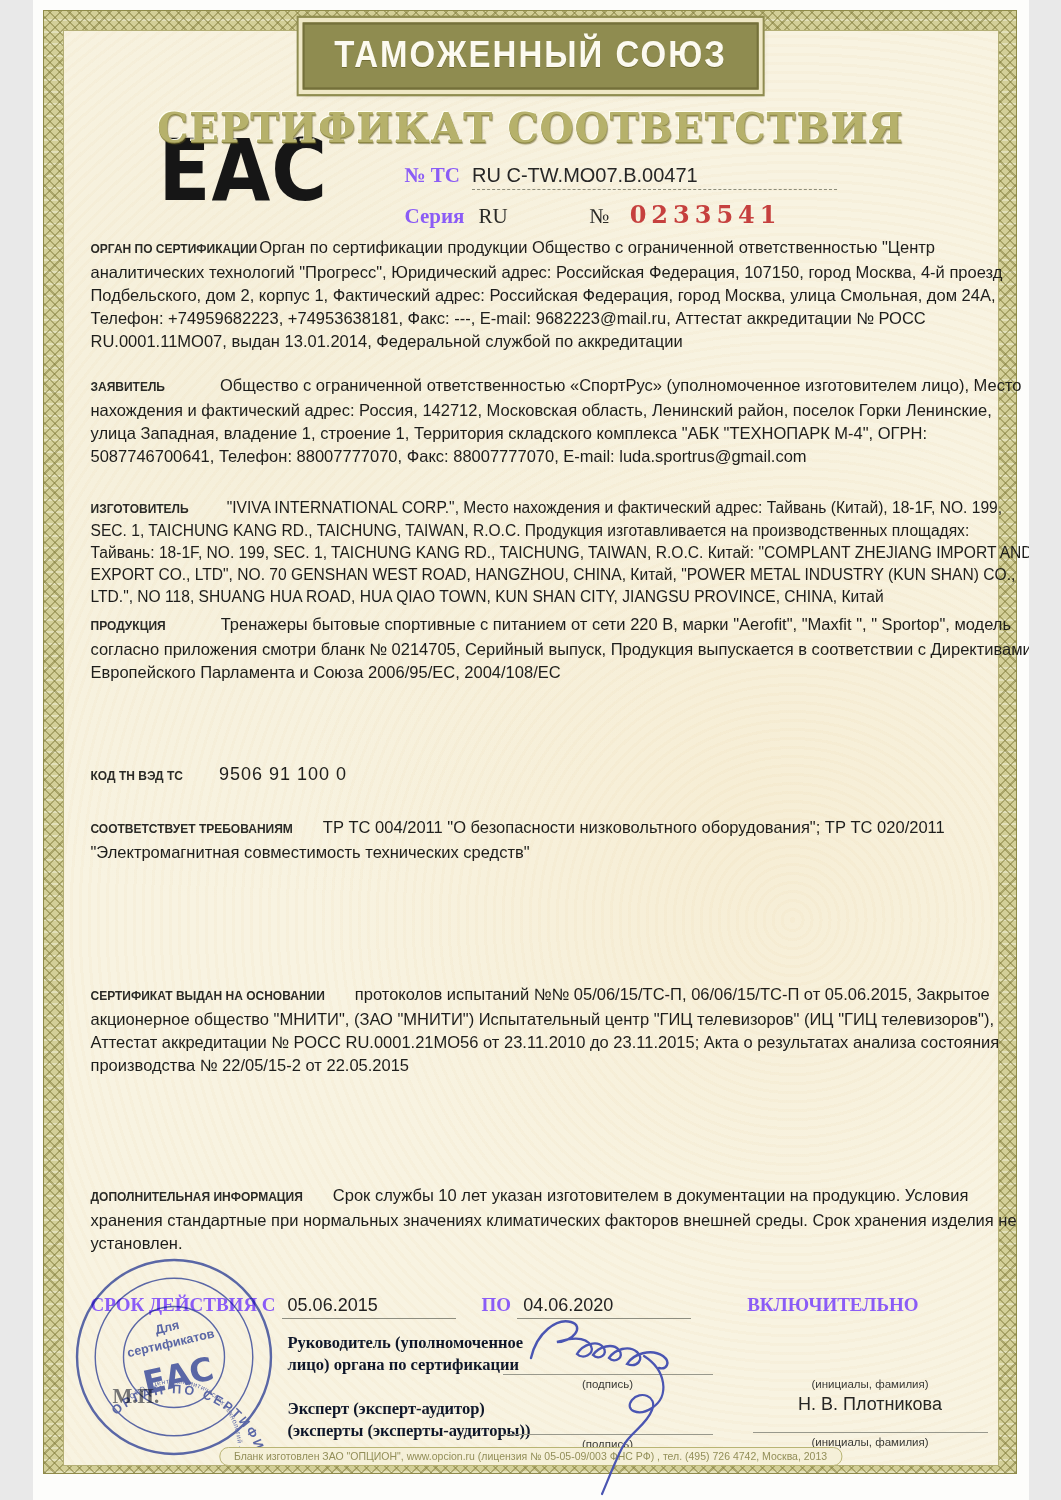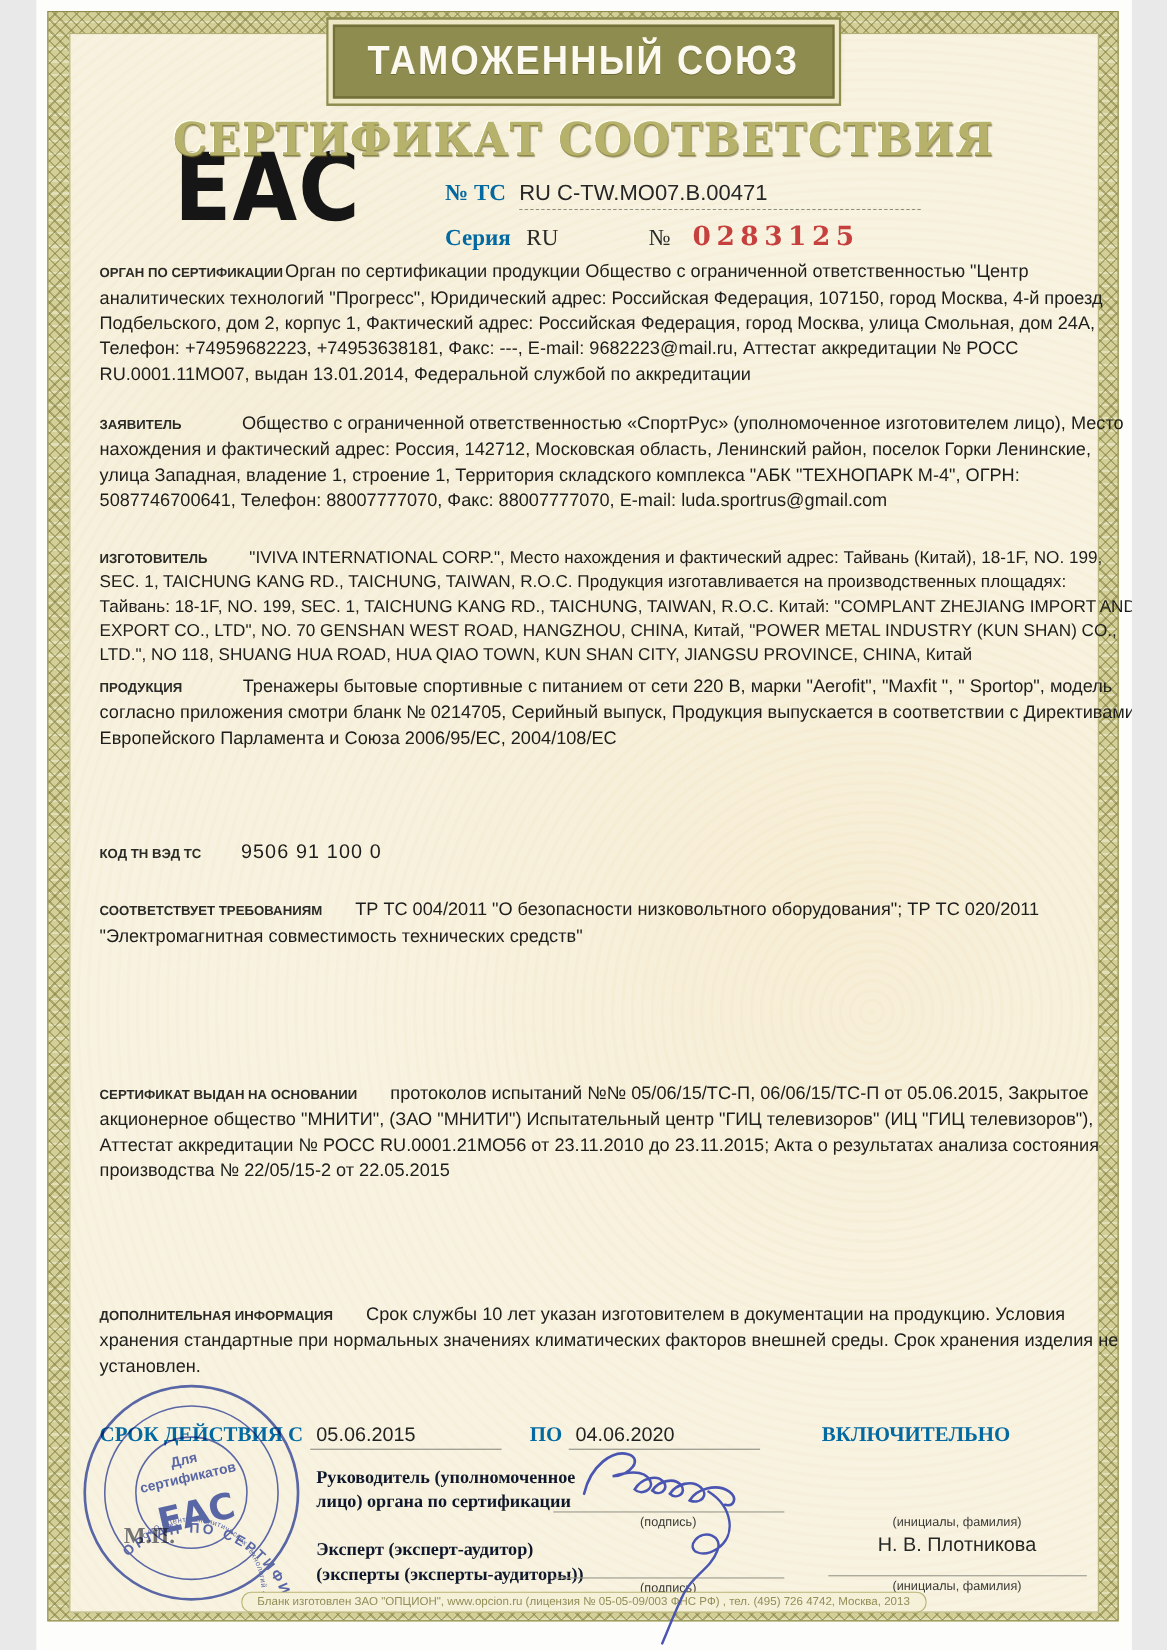--- a/index.html
+++ b/index.html
@@ -26,21 +26,21 @@
     box-shadow:0 0 0 4px #efe8c6, 0 0 0 6px #8f8c50, 2px 3px 6px rgba(60,55,20,.35);
     text-shadow:0 1px 0 #6e6a33;}
   .eac-logo{position:absolute;left:126px;top:128px;font-family:"DejaVu Sans",sans-serif;
     font-weight:900;font-size:76px;line-height:1;transform:scaleY(1.12);transform-origin:top left;
     color:#161616;letter-spacing:1px;}
   .doc-title{position:absolute;top:104px;left:0;right:0;text-align:center;
     font-family:"DejaVu Serif",serif;font-weight:bold;font-size:39px;letter-spacing:1px;
     color:#b6b16b;transform:scaleY(1.06);
     text-shadow:0 1px 0 #8c8744, 1px 2px 1px rgba(92,86,30,.55), -1px -1px 0 rgba(255,255,242,.95);}
   .certno-row{position:absolute;left:372px;top:163px;font-size:21px;color:#222;white-space:nowrap;}
-  .serif-lbl{font-family:"Liberation Serif",serif;font-weight:bold;color:#0369a1;text-align:right;}
+  .serif-lbl{font-family:"Liberation Serif",serif;font-weight:bold;color:#8b5cf6;text-align:right;}
   .certno-val{display:inline-block;margin-left:12px;min-width:365px;
     border-bottom:1px dashed #8c8c7a;padding-bottom:2px;font-size:20px;color:#262626;}
   .series-row{position:absolute;left:372px;top:200px;font-size:21px;color:#222;white-space:nowrap;}
   .series-ru{margin-left:14px;font-family:"Liberation Serif",serif;color:#2b2b28;}
   .series-no-lbl{margin-left:82px;font-family:"Liberation Serif",serif;color:#2b2b28;}
   .series-no-val{margin-left:20px;font-family:"DejaVu Serif",serif;font-weight:bold;
     font-size:24px;letter-spacing:5px;color:#c6403e;}
   .sec{position:absolute;left:58px;width:946px;font-size:16.5px;line-height:23px;color:#1d1d1b;}
   .sec .h{font-family:Liberation Sans, sans-serif;font-weight:bold;font-size:12px;color:#2a2a26;}
   .gap0{margin-right:2px;} .gap1{margin-right:55px;} .gap2{margin-right:38px;} .gap3{margin-right:30px;}
@@ -74,21 +74,21 @@
   <div class="inner"></div>
 
   <div class="banner">ТАМОЖЕННЫЙ СОЮЗ</div>
   <div class="eac-logo">ЕАС</div>
   <div class="doc-title">СЕРТИФИКАТ СООТВЕТСТВИЯ</div>
 
   <div class="certno-row">
     <span class="serif-lbl">№ ТС</span><span class="certno-val">RU C-TW.MO07.B.00471</span>
   </div>
   <div class="series-row">
-    <span class="serif-lbl">Серия</span><span class="series-ru">RU</span><span class="series-no-lbl">№</span><span class="series-no-val">0283125</span>
+    <span class="serif-lbl">Серия</span><span class="series-ru">RU</span><span class="series-no-lbl">№</span><span class="series-no-val">0233541</span>
   </div>
 
   <div class="sec" style="top:236px;">
     <span class="h gap0">ОРГАН ПО СЕРТИФИКАЦИИ</span><span>Орган по сертификации продукции Общество с ограниченной ответственностью "Центр аналитических технологий "Прогресс", Юридический адрес: Российская Федерация, 107150, город Москва, 4-й проезд Подбельского, дом 2, корпус 1, Фактический адрес: Российская Федерация, город Москва, улица Смольная, дом 24А,  Телефон: +74959682223, +74953638181, Факс: ---,  E-mail: 9682223@mail.ru, Аттестат аккредитации № РОСС RU.0001.11МО07, выдан 13.01.2014, Федеральной службой по аккредитации</span>
   </div>
 
   <div class="sec" style="top:374px;">
     <span class="h gap1">ЗАЯВИТЕЛЬ</span><span>Общество с ограниченной ответственностью «СпортРус»  (уполномоченное изготовителем лицо), Место нахождения и фактический адрес: Россия, 142712, Московская область, Ленинский район, поселок Горки Ленинские, улица Западная, владение 1, строение 1, Территория складского комплекса "АБК "ТЕХНОПАРК М-4", ОГРН: 5087746700641, Телефон: 88007777070, Факс: 88007777070, E-mail: luda.sportrus@gmail.com</span>
   </div>
 

